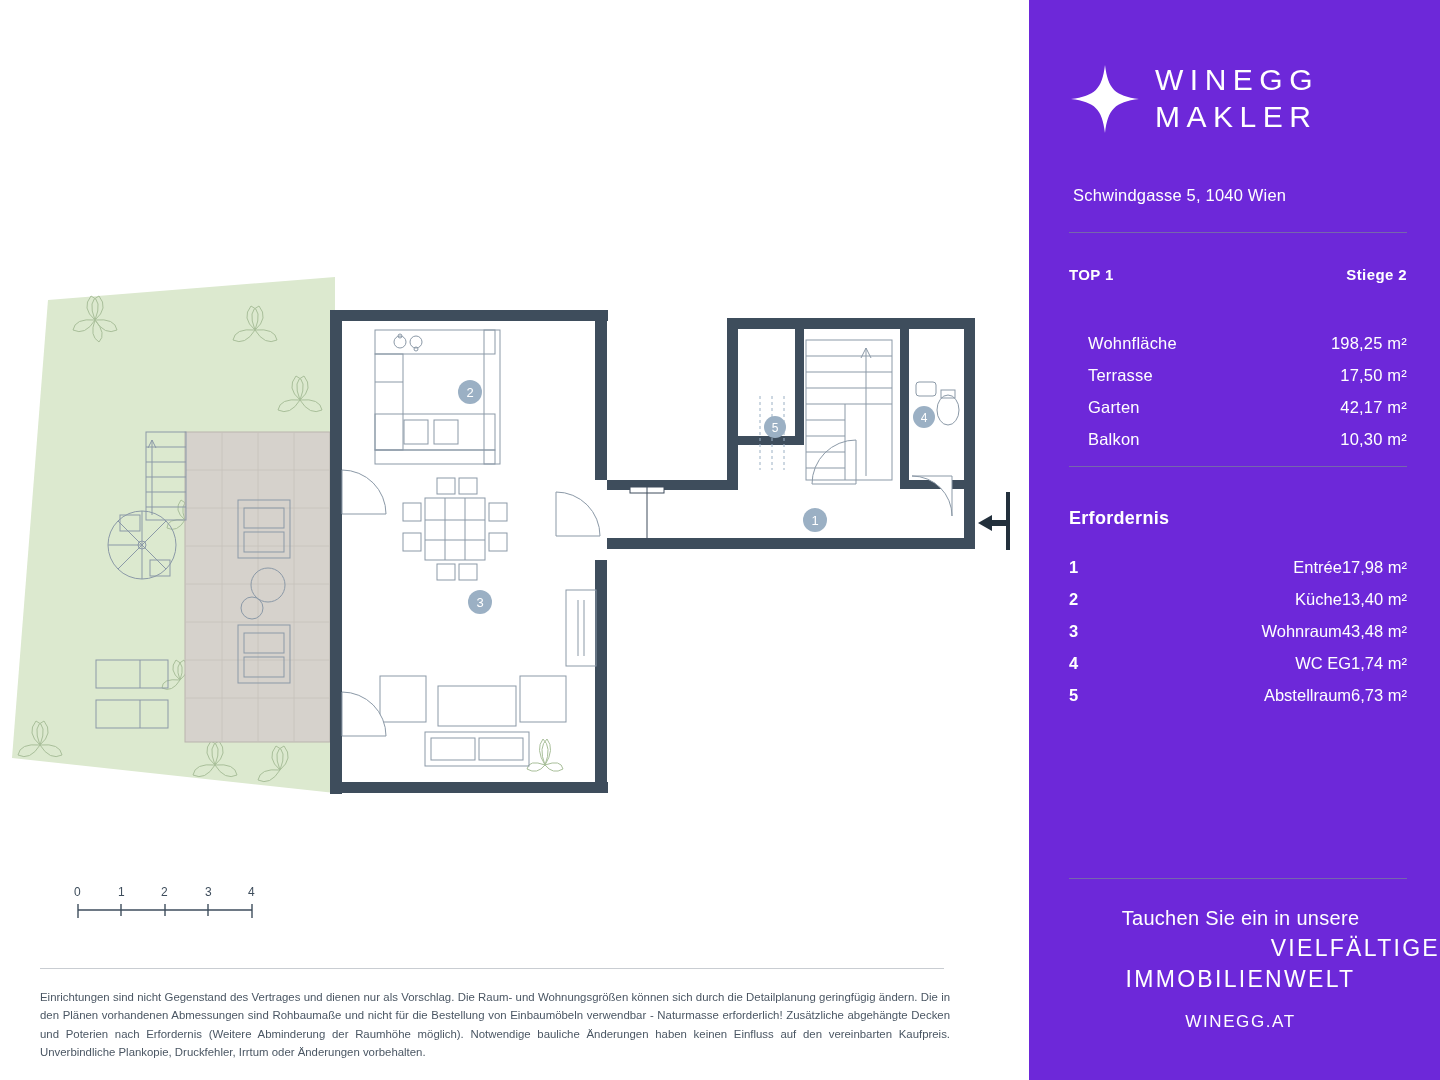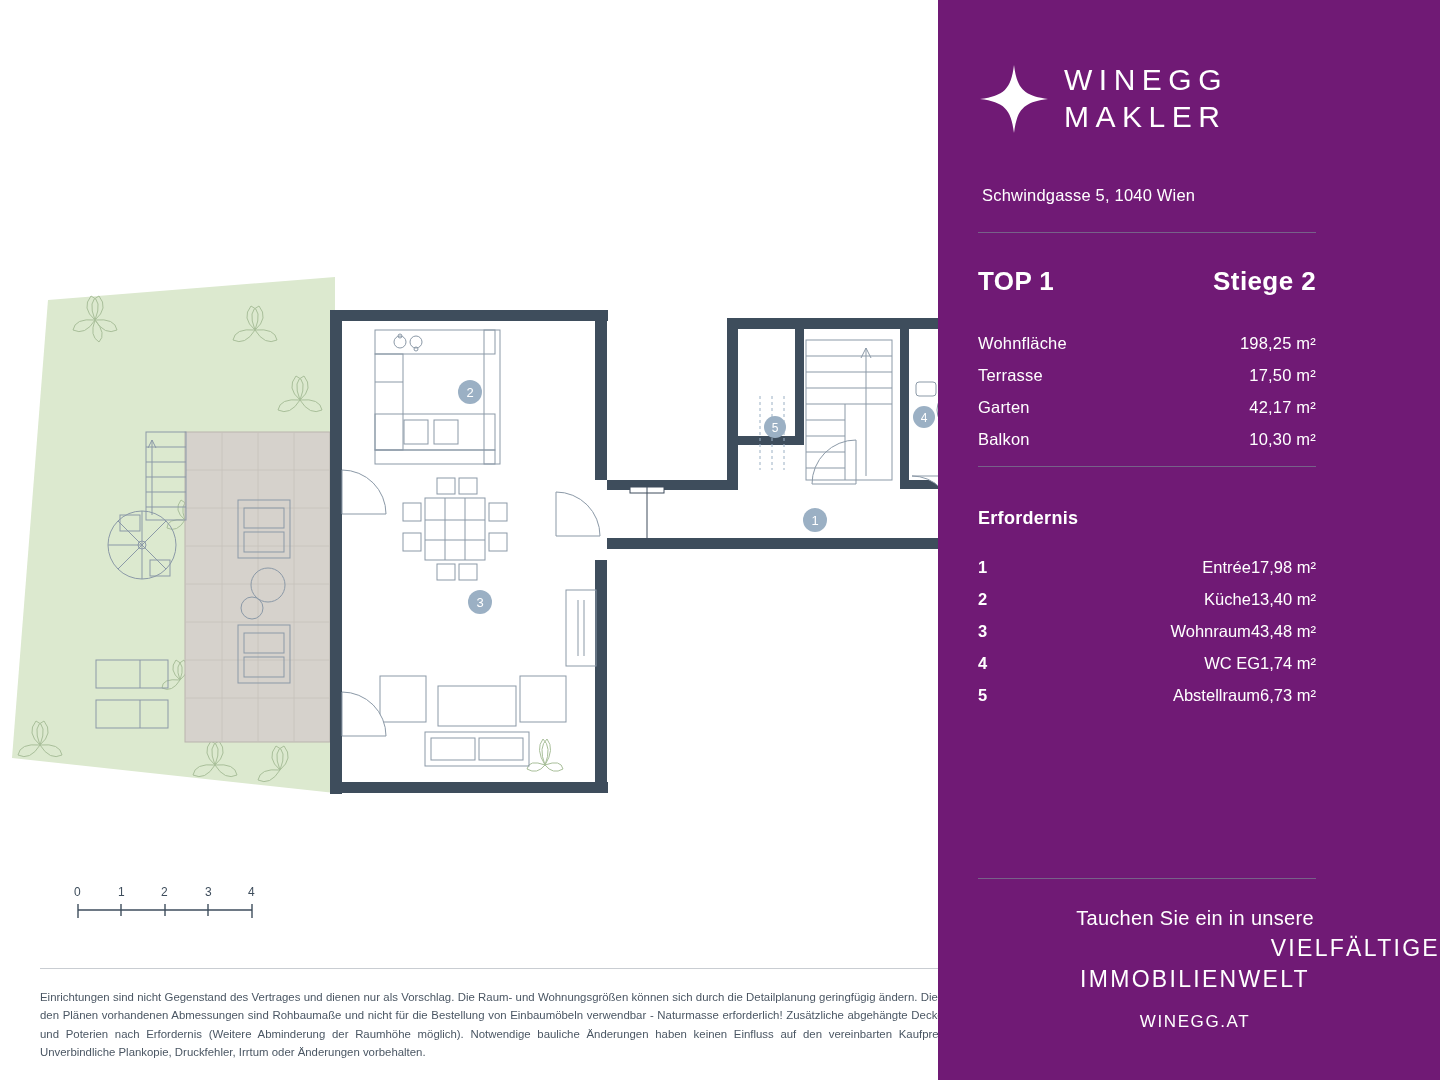--- a/index.html
+++ b/index.html
@@ -10,23 +10,23 @@
     background: #ffffff;
     font-family: "Liberation Sans", sans-serif;
     overflow: hidden;
     position: relative;
   }
 
   
   .sidebar {
     position: absolute;
     top: 0; right: 0;
-    width: 502px;
+    width: 411px;
     height: 1080px;
-    background: #701a75;
+    background: #6d28d9;
     color: #ffffff;
   }
   .brand {
     position: absolute;
     top: 62px; left: 40px;
     display: flex;
     align-items: center;
   }
   .brand-star { width: 72px; height: 72px; position: relative; flex: 0 0 auto; }
   .brand-text {
@@ -56,36 +56,37 @@
   .hr.h1 { top: 232px; }
   .hr.h2 { top: 466px; }
   .hr.h3 { top: 878px; }
 
   .top-row {
     position: absolute;
     top: 266px; left: 40px;
     width: 338px;
     display: flex;
     justify-content: space-between;
-    font-size: 26px;
+    font-size: 15px;
     font-weight: bold;
     letter-spacing: 0.4px;
   }
 
   .areas {
     position: absolute;
     top: 334px; left: 40px;
     width: 338px;
     font-size: 16.5px;
   }
   .areas .row {
     display: flex;
     justify-content: space-between;
     margin-bottom: 13px;
     letter-spacing: 0.2px;
+    margin-left: 19px;
   }
 
   .floor-title {
     position: absolute;
     top: 508px; left: 40px;
     font-size: 18px;
     font-weight: bold;
     letter-spacing: 0.3px;
   }
 

